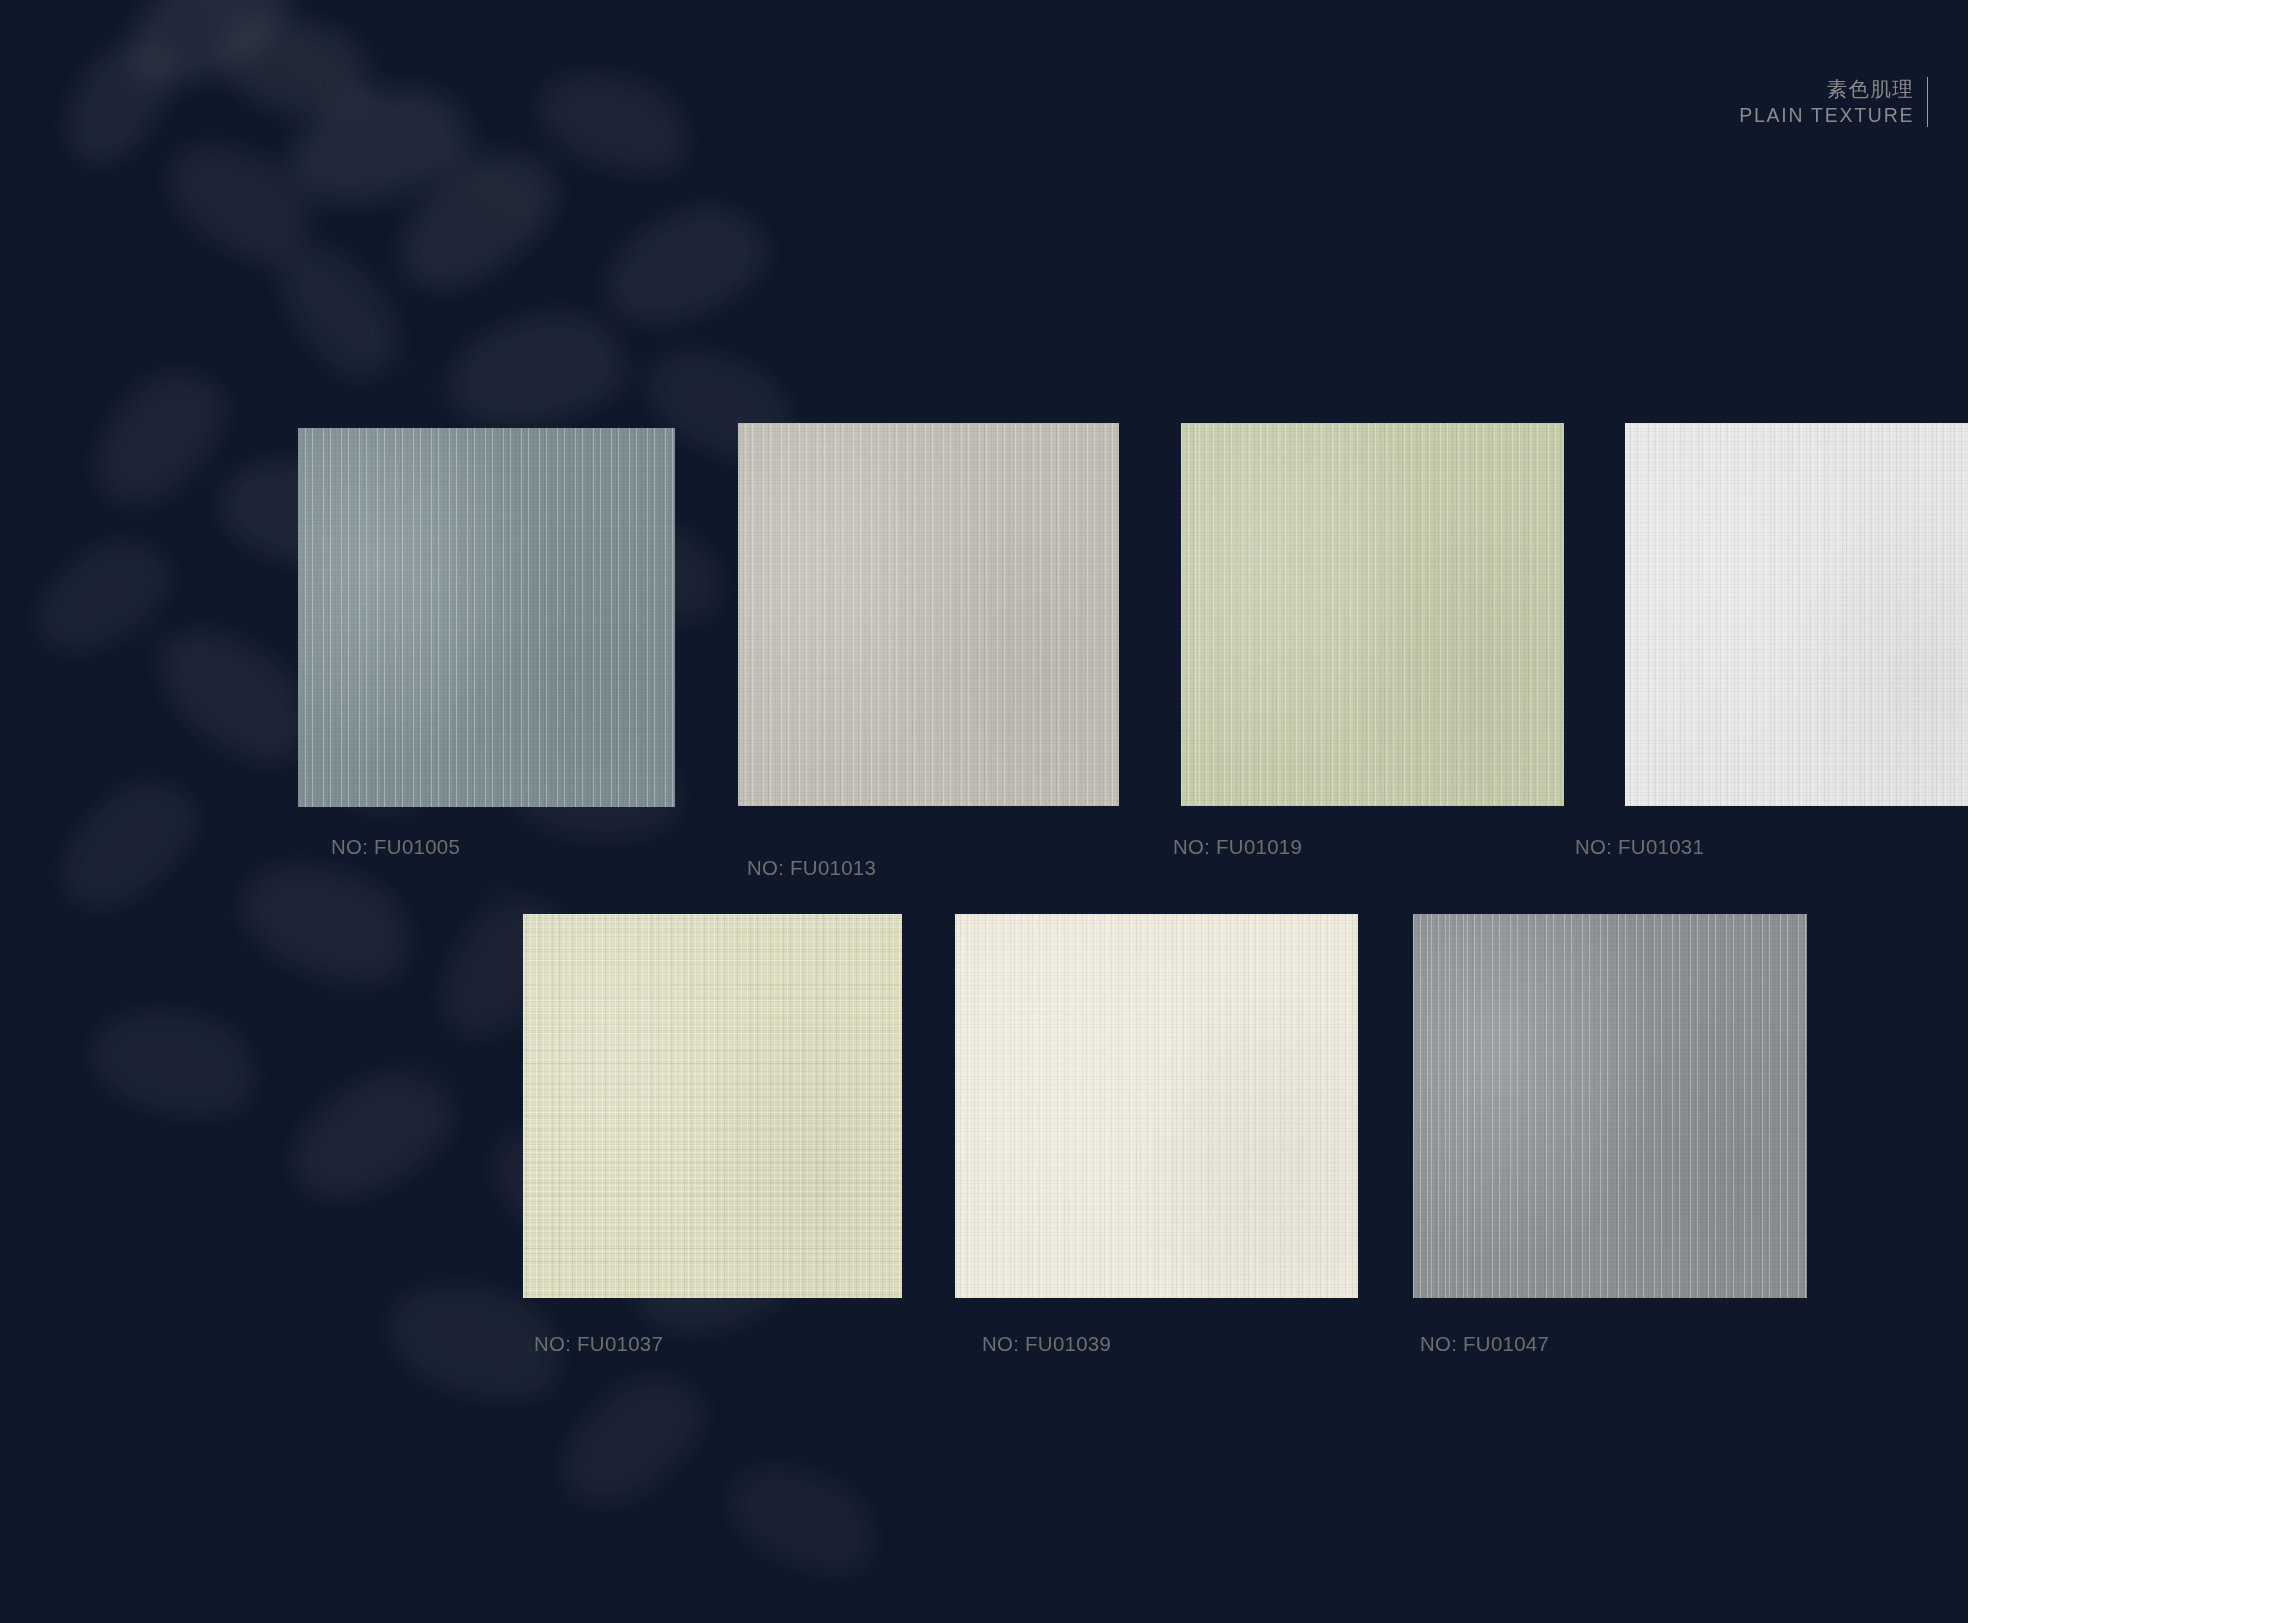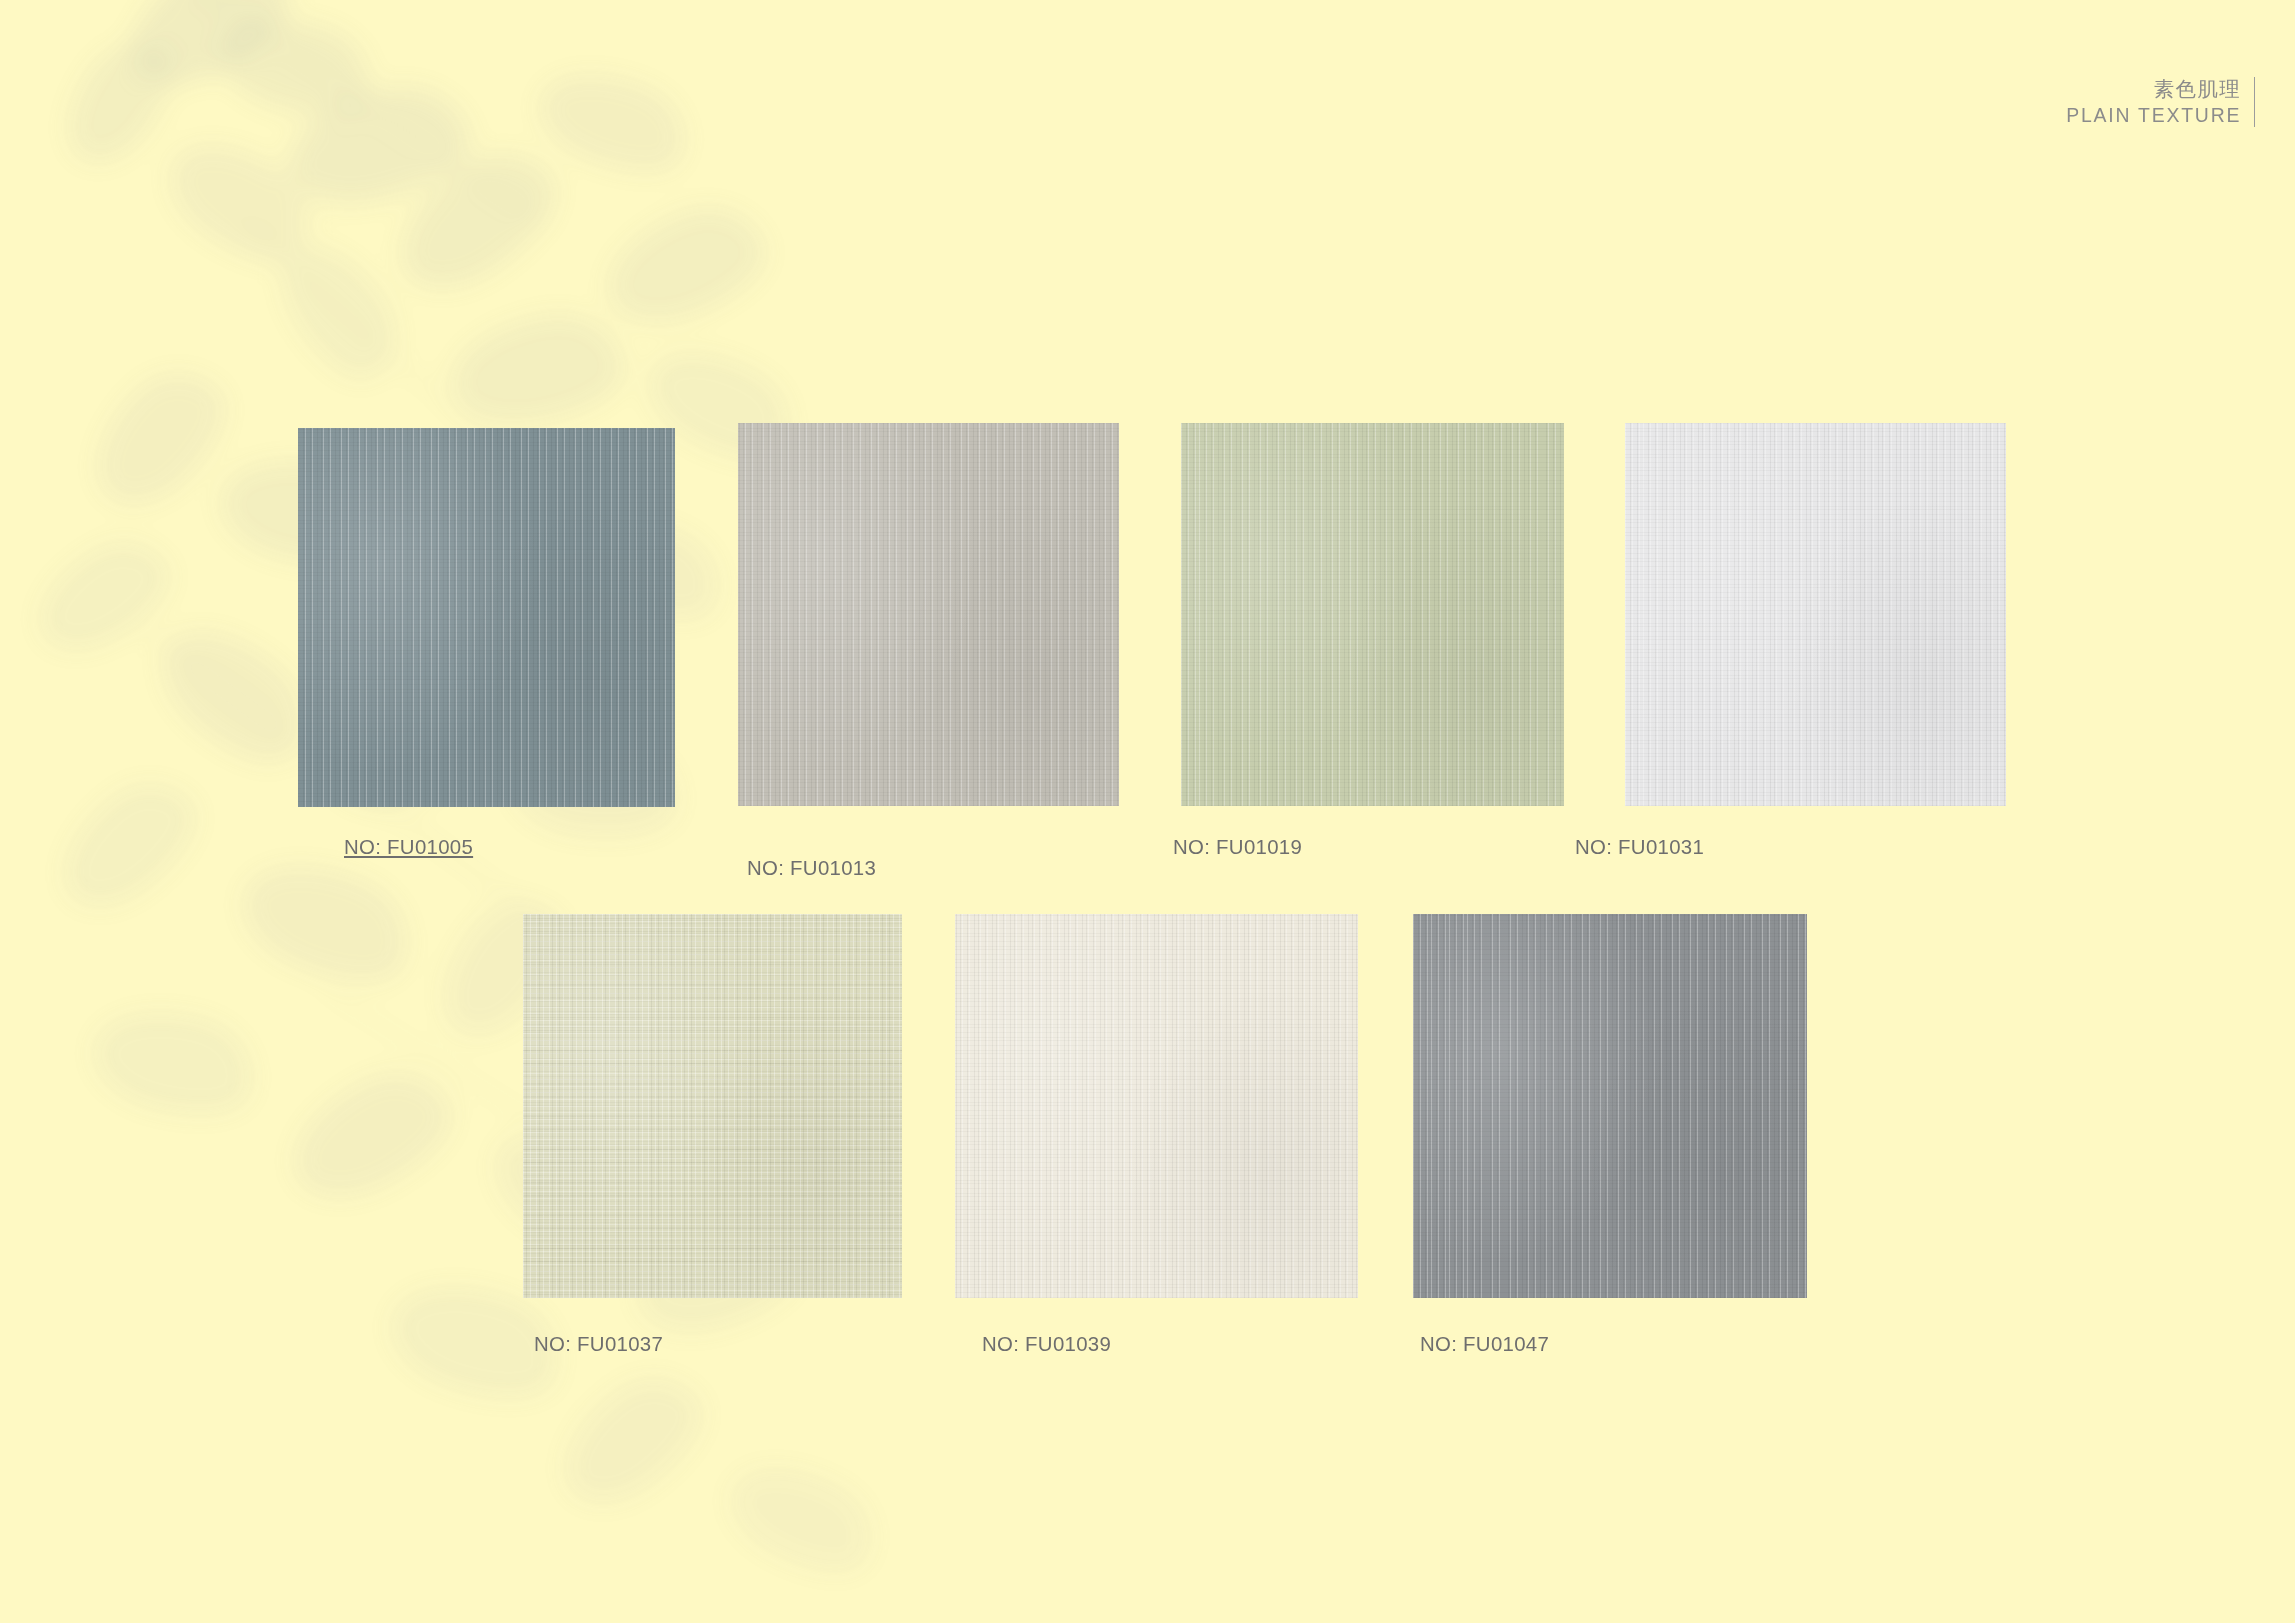--- a/index.html
+++ b/index.html
@@ -3,23 +3,23 @@
 <meta charset="utf-8">
 <style>
   html, body {
     margin: 0;
     padding: 0;
     background: #ffffff;
   }
 
   #page {
     position: relative;
-    width: 2295px;
+    width: 1968px;
     height: 1623px;
-    background: #fef9c3;
+    background: #0f172a;
     overflow: hidden;
     font-family: "Liberation Sans", sans-serif;
   }
 
   
   .shadow-layer {
     position: absolute;
     left: 0;
     top: 0;
     width: 971px;
@@ -188,21 +188,21 @@
     <div class="header-text">
       <div class="header-cn">素色肌理</div>
       <div class="header-en">PLAIN TEXTURE</div>
     </div>
     <div class="header-rule"></div>
   </div>
 
   <div class="swatch" style="left:298px; top:428px; width:377px; height:379px;">
     <div class="swatch-tile" style="background:#7f9095;"></div>
   </div>
-  <div class="swatch-label" style="left:344px; top:836px;text-decoration:underline;">NO: FU01005</div>
+  <div class="swatch-label" style="left:331px; top:836px;">NO: FU01005</div>
 
   <div class="swatch" style="left:738px; top:423px; width:381px; height:383px;">
     <div class="swatch-tile" style="background:#c2bfb6;"></div>
   </div>
   <div class="swatch-label" style="left:747px; top:836px;margin-top:21px;">NO: FU01013</div>
 
   <div class="swatch" style="left:1181px; top:423px; width:383px; height:383px;">
     <div class="swatch-tile" style="background:#c6cdad;"></div>
   </div>
   <div class="swatch-label" style="left:1173px; top:836px;">NO: FU01019</div>

